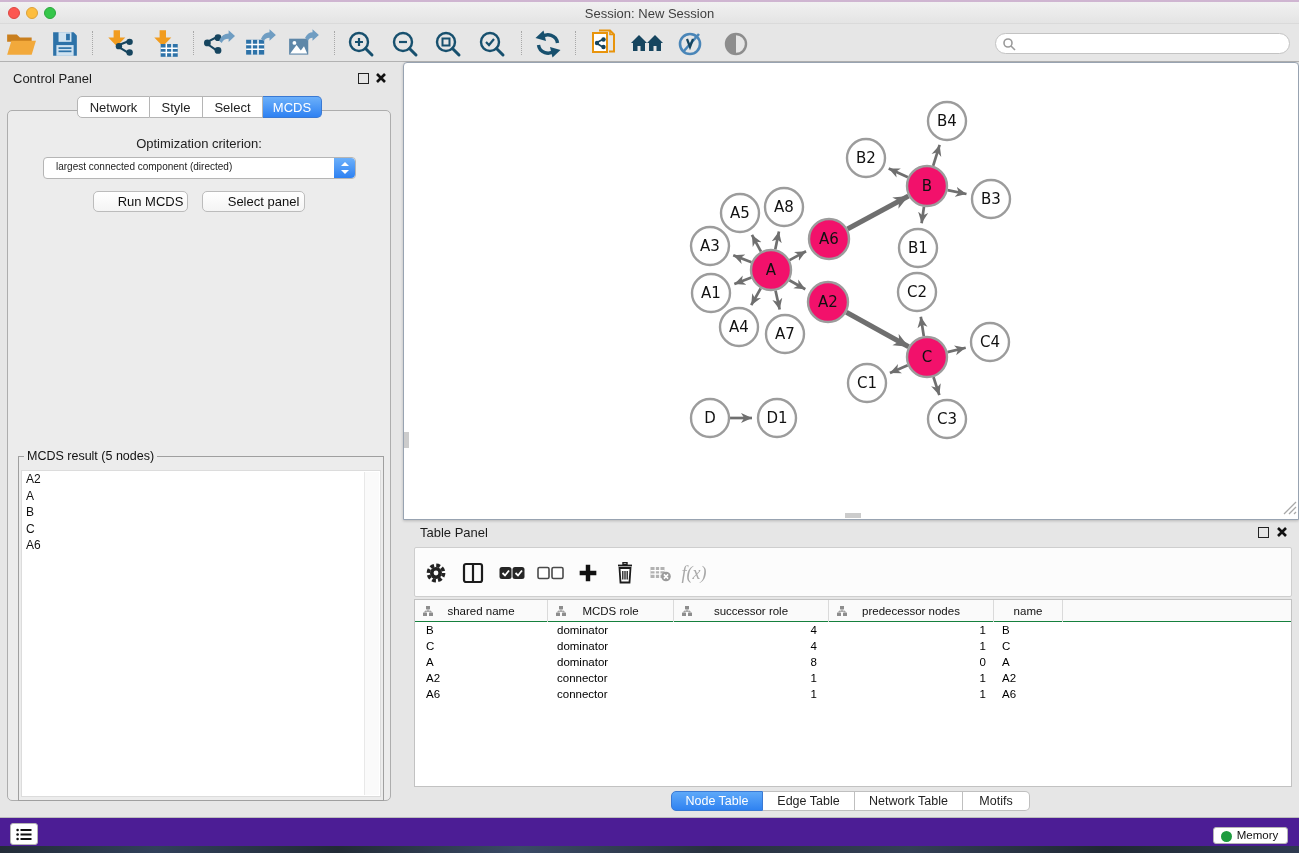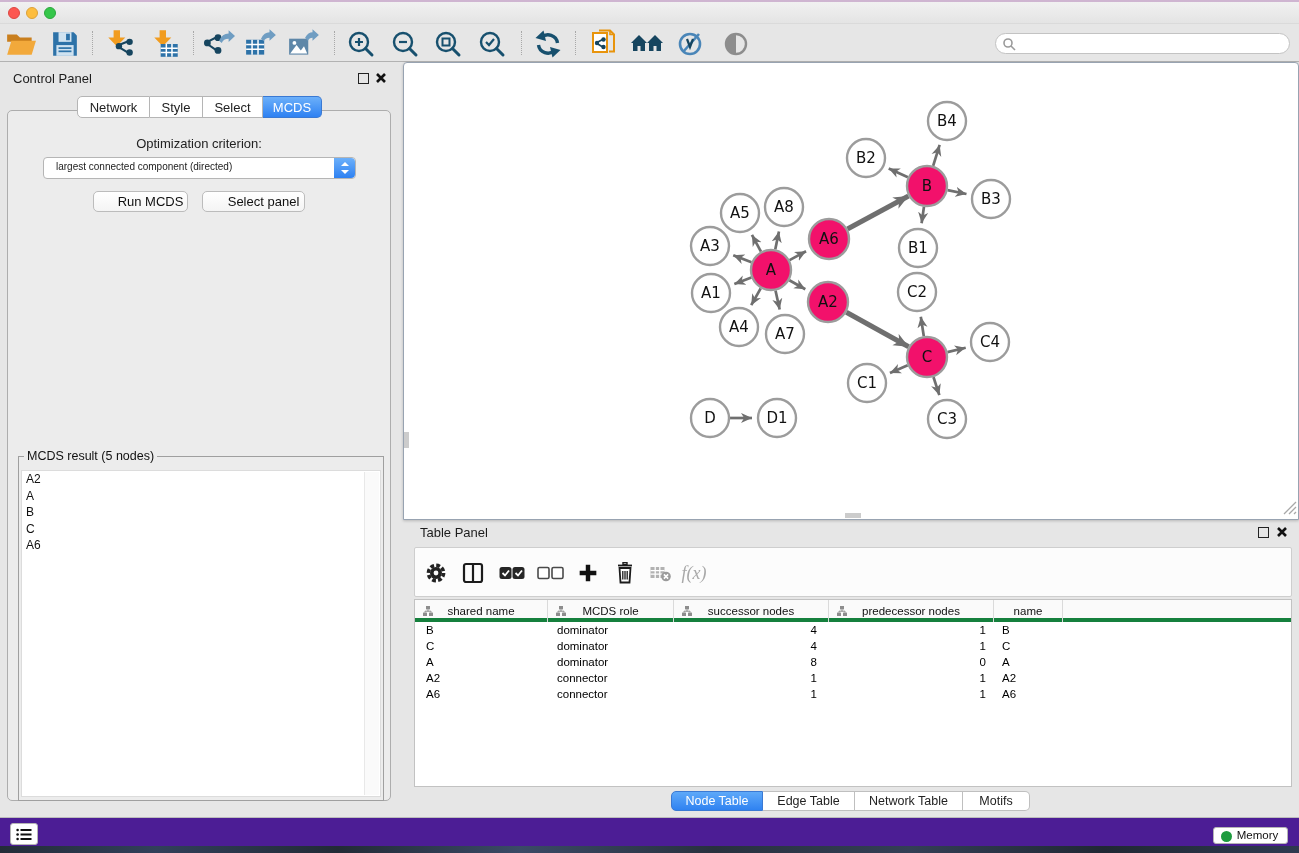--- a/index.html
+++ b/index.html
@@ -52,21 +52,21 @@
   .scrollmark-v { left:0px; top:369px; width:5px; height:16px; background:#cccccc; position:absolute; }
   .scrollmark-h { left:441px; bottom:1px; width:16px; height:5px; background:#cccccc; position:absolute; }
 
   
   #tp-title { left:420px; top:525px; font-size:13px; color:#1c1c1c; }
   #tp-float { left:1258px; top:527px; width:11px; height:11px; border:1.6px solid #222; }
   #tp-close { left:1276px; top:526px; }
   #tp-toolbar { left:414px; top:547px; width:878px; height:50px; background:#fcfcfc; border:1px solid #cecece; border-radius:2px; }
   .tpi { position:absolute; top:9px; width:32px; height:32px; display:flex; align-items:center; justify-content:center; }
   #tbl { left:414px; top:599px; width:878px; height:188px; background:#fff; border:1px solid #c2c2c2; }
-  #tbl-head { position:absolute; left:0; top:0; right:0; height:22px; background:#fafafa; border-bottom:4px solid #15803d; display:flex; }
+  #tbl-head { position:absolute; left:0; top:0; right:0; height:22px; background:#fafafa; border-bottom:1px solid #15803d; display:flex; }
   .th { position:relative; height:22px; border-right:1px solid #dadada; font-size:11.5px; color:#111; display:flex; align-items:center; justify-content:center; }
   .th svg { position:absolute; left:8px; top:6px; }
   #tbl-body { position:absolute; left:0; top:22px; right:0; bottom:0; }
   .tr { display:flex; height:16px; font-size:11.5px; color:#000; }
   .td { height:16px; line-height:16px; white-space:nowrap; overflow:hidden; }
 
   #tp-tabs { left:671px; top:791px; height:20px; display:flex; }
   .ptab { height:20px; background:#fff; border:1px solid #bfbfbf; border-left:none; font-size:12.5px; color:#222; text-align:center; line-height:19px; }
   .ptab:first-child { border-left:1px solid #bfbfbf; border-radius:5px 0 0 5px; }
   .ptab:last-child { border-radius:0 5px 5px 0; }
@@ -82,20 +82,21 @@
 </style>
 </head>
 <body>
 
 <div class="abs" id="top-strip"></div>
 
 <div class="abs" id="titlebar">
   <div class="abs tl" style="left:8px; background:#fc5650; border:1px solid #dd4743;"></div>
   <div class="abs tl" style="left:26px; background:#fdbd3e; border:1px solid #dca13a;"></div>
   <div class="abs tl" style="left:44px; background:#35c64a; border:1px solid #2ca73d;"></div>
+  <div class="abs" id="title-text">Session: New Session</div>
 </div>
 
 <div class="abs" id="toolbar">
   <div class="abs tbi" style="left:2px">
     <svg width="32" height="28" viewBox="0 0 30 26">
         <path d="M2 4 h9 l3 3 h11 v4 H2 z" fill="#c97f1e"></path>
         <path d="M2 23 L6 10 h23 L25 23 z" fill="#f2a93b"></path>
       </svg>
   </div>
   <div class="abs tbi" style="left:46px">
@@ -486,21 +487,21 @@
       </div>
       <div class="th" style="width: 155px;">
         <svg width="10" height="10" viewBox="0 0 10 10">
           <g fill="#8d8d8d">
             <rect x="3" y="0" width="4" height="3.4"></rect>
             <rect x="0" y="6.6" width="4" height="3.4"></rect>
             <rect x="6" y="6.6" width="4" height="3.4"></rect>
             <path d="M5 3.4 v2 M2 6.6 v-1.4 h6 v1.4" stroke="#8d8d8d" fill="none" stroke-width="1"></path>
           </g>
         </svg>
-        <span>successor nodes</span>
+        <span>successor role</span>
       </div>
       <div class="th" style="width: 165px;">
         <svg width="10" height="10" viewBox="0 0 10 10">
           <g fill="#8d8d8d">
             <rect x="3" y="0" width="4" height="3.4"></rect>
             <rect x="0" y="6.6" width="4" height="3.4"></rect>
             <rect x="6" y="6.6" width="4" height="3.4"></rect>
             <path d="M5 3.4 v2 M2 6.6 v-1.4 h6 v1.4" stroke="#8d8d8d" fill="none" stroke-width="1"></path>
           </g>
         </svg>

